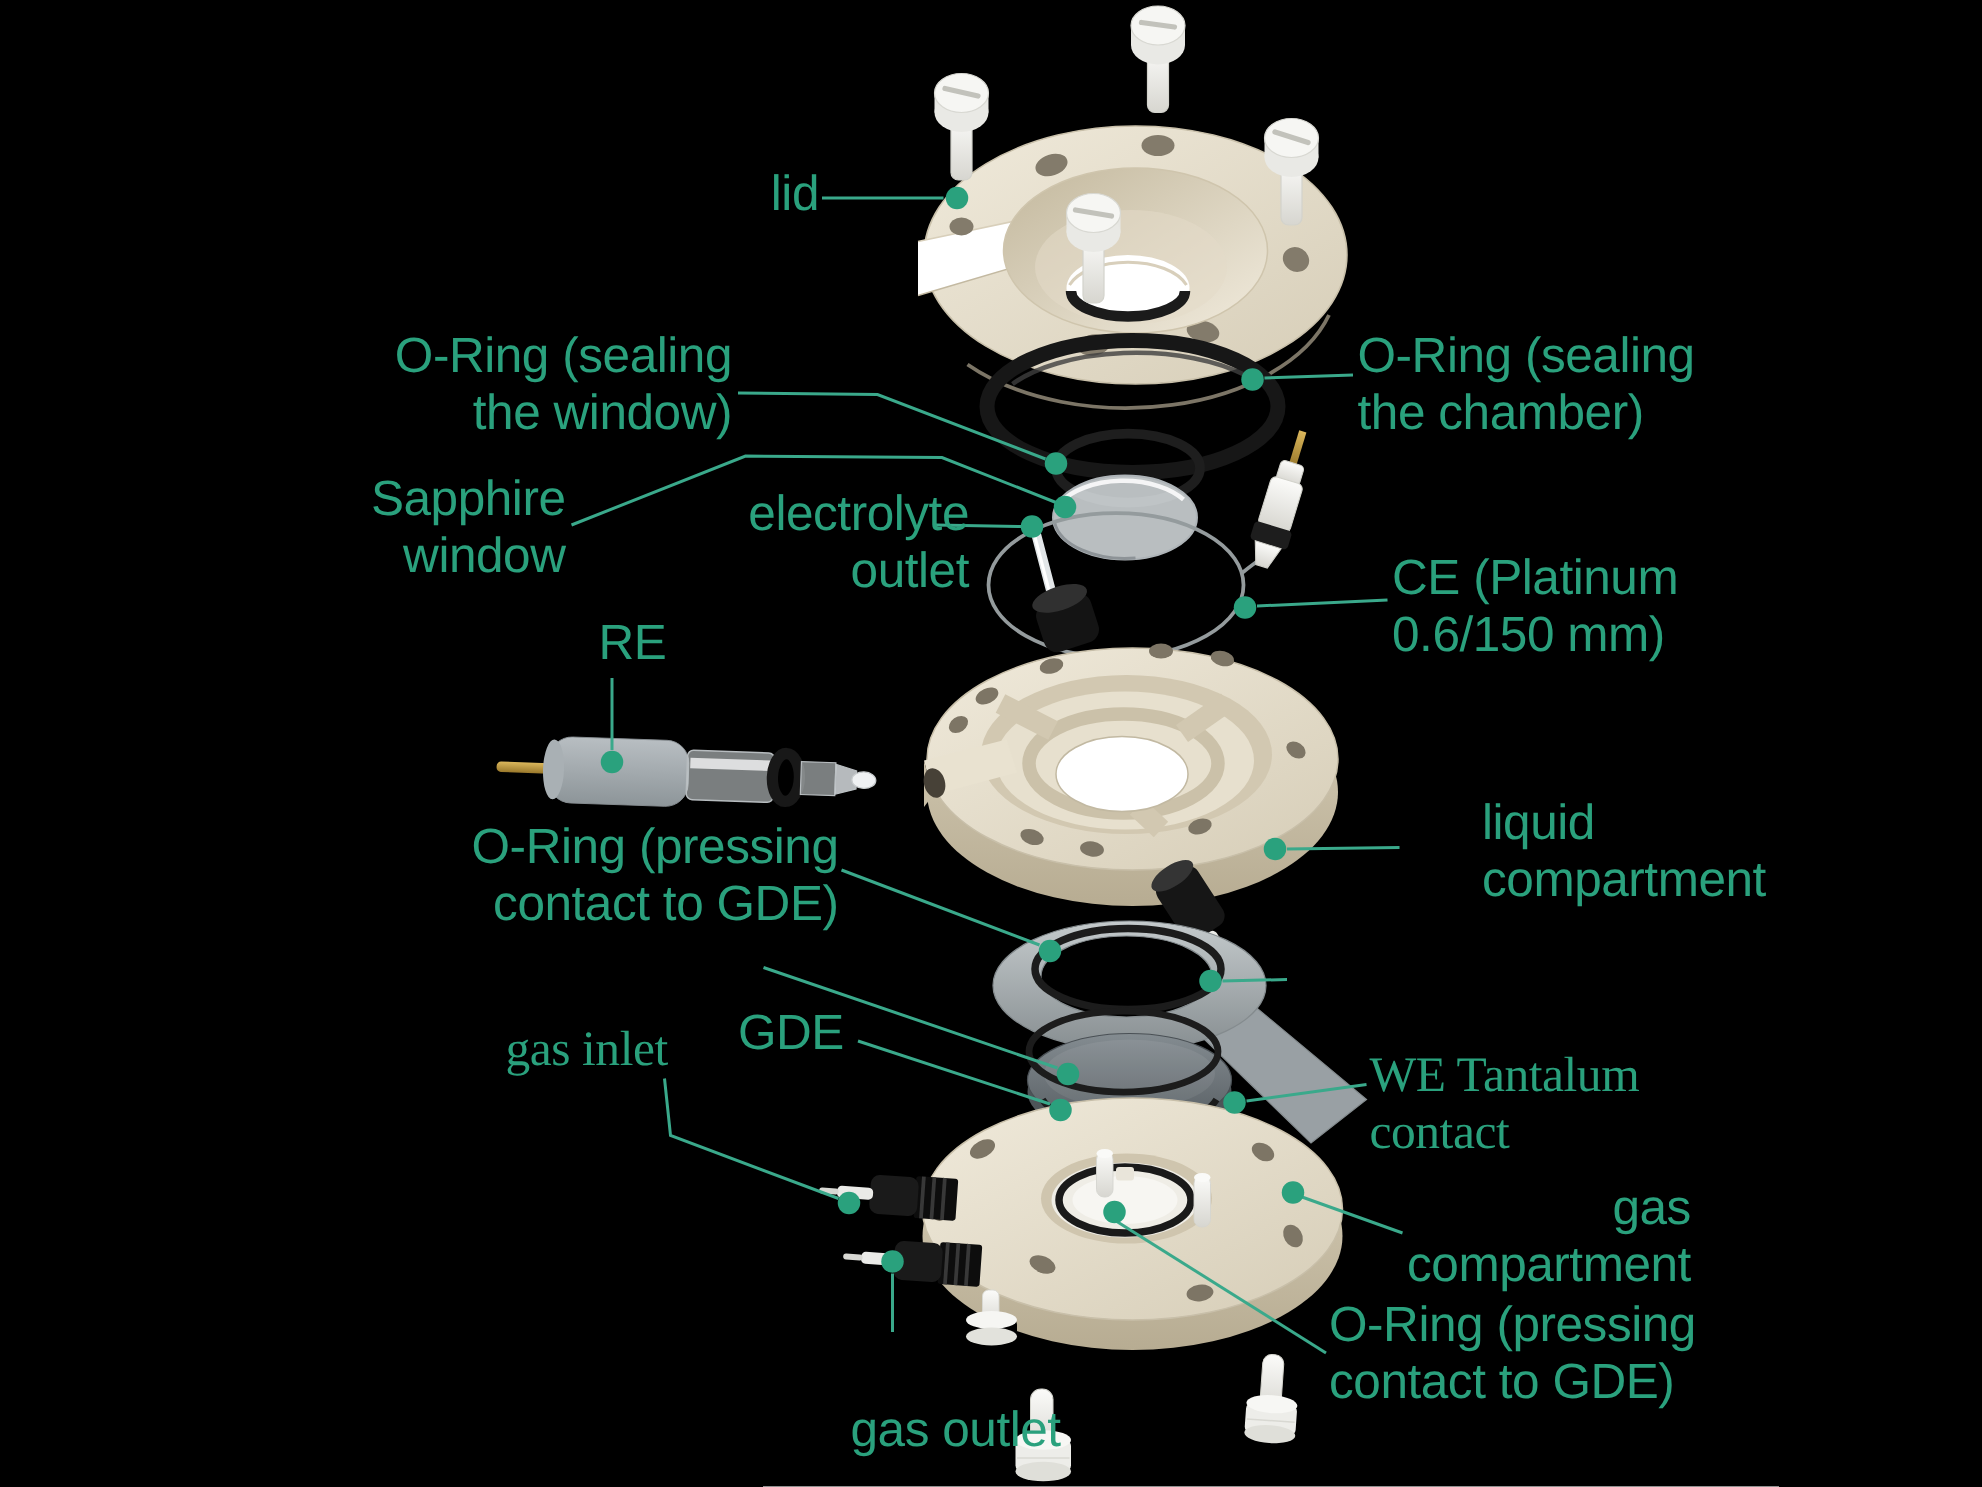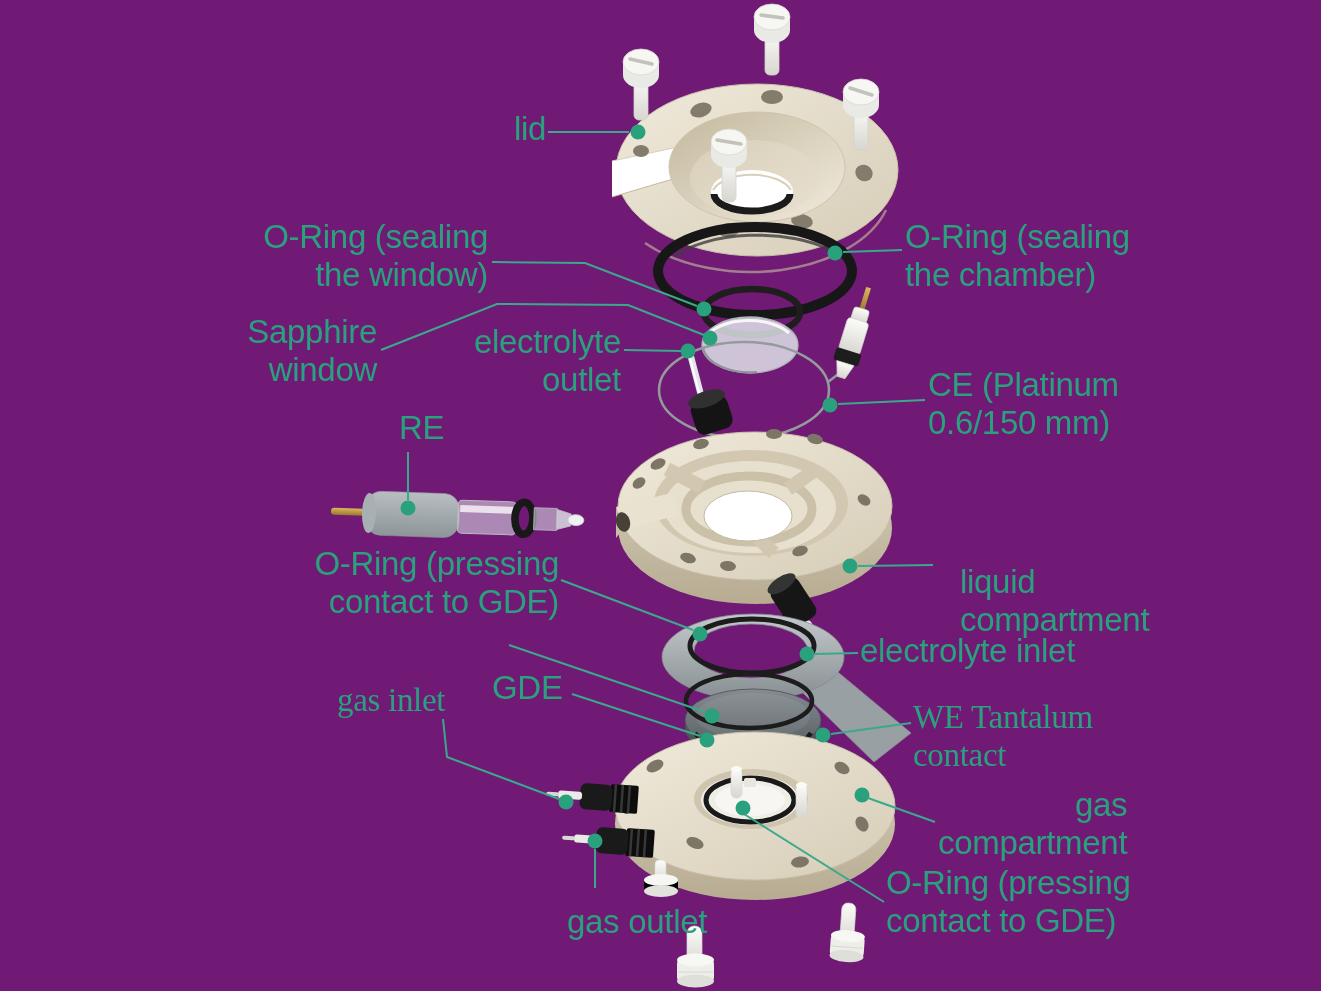--- a/index.html
+++ b/index.html
@@ -1,16 +1,16 @@
 <!DOCTYPE html>
 <html><head>
 <meta charset="utf-8">
 <style>
   html,body{margin:0;padding:0;background:#ffffff;}
-  .stage{position:relative;width:1321px;height:991px;background:#701a75;overflow:hidden;
+  .stage{position:relative;width:1321px;height:991px;background:#000000;overflow:hidden;
          font-family:"Liberation Sans",sans-serif;}
   .stage svg{position:absolute;left:0;top:0;}
   .lbl{position:absolute;font-size:33px;line-height:38px;color:#2aa17d;
        white-space:pre-line;letter-spacing:-0.3px;}
   .r{text-align:right;}
   .l{text-align:left;}
 </style>
 </head>
 <body>
 
@@ -325,33 +325,32 @@
   </g>
 </svg>
 
 <div class="lbl r" style="right:775px;top:110px;">lid</div>
 <div class="lbl r" style="right:833px;top:218px;">O-Ring (sealing
 the window)</div>
 <div class="lbl l" style="left:905px;top:218px;">O-Ring (sealing
 the chamber)</div>
 <div class="lbl r" style="right:944px;top:313px;">Sapphire
 window</div>
-<div class="lbl r" style="right:700px;top:323px;text-align:right;">electrolyte
+<div class="lbl r" style="right:675px;top:323px;text-align:right;">electrolyte
 outlet</div>
 <div class="lbl l" style="left:928px;top:366px;">CE (Platinum
 0.6/150 mm)</div>
 <div class="lbl l" style="left:399px;top:409px;">RE</div>
 <div class="lbl r" style="right:762px;top:545px;">O-Ring (pressing
 contact to GDE)</div>
-<div class="lbl l" style="left:960px;top:529px;margin-top:34px;">liquid
+<div class="lbl l" style="left:988px;top:529px;">liquid
 compartment</div>
-<div class="lbl l" style="left:860px;top:632px;">electrolyte inlet</div>
 <div class="lbl l" style="left:337px;top:681px;font-family:Liberation Serif, serif;">gas inlet</div>
 <div class="lbl l" style="left:492px;top:669px;text-align:center;">GDE</div>
 <div class="lbl l" style="left:913px;top:698px;font-family:Liberation Serif, serif;">WE Tantalum
 contact</div>
 <div class="lbl l" style="left:938px;top:786px;text-align:right;">gas
 compartment</div>
 <div class="lbl l" style="left:886px;top:864px;">O-Ring (pressing
 contact to GDE)</div>
-<div class="lbl l" style="left:567px;top:903px;">gas outlet</div>
+<div class="lbl l" style="left:567px;top:934px;">gas outlet</div>
 
 </div>
 
 </body></html>

